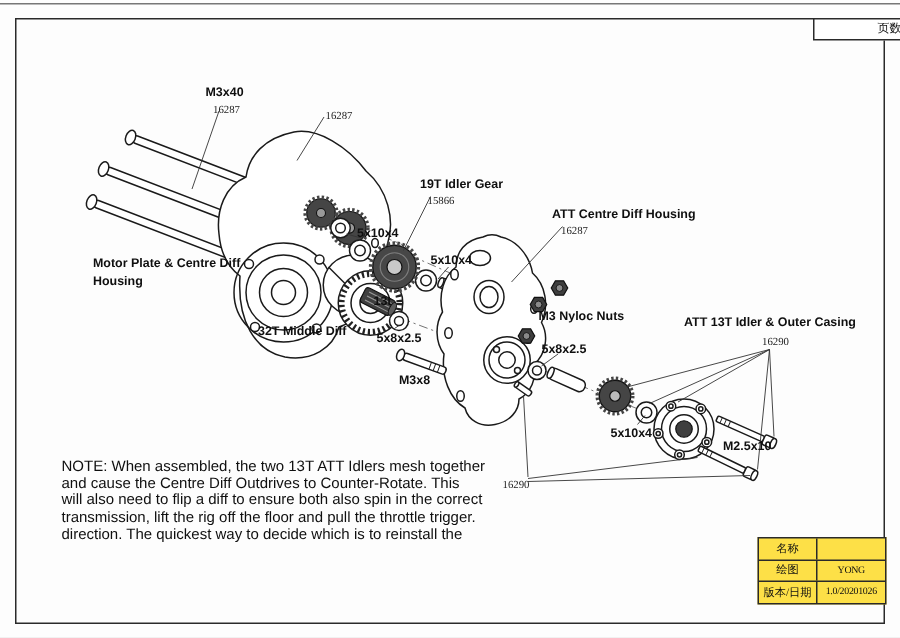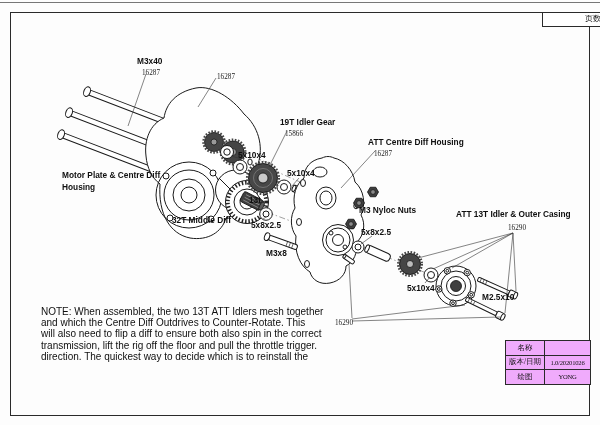--- a/index.html
+++ b/index.html
@@ -5,21 +5,21 @@
   html,body{margin:0;padding:0;background:#e8e8e8;}
   .page{position:relative;width:600px;height:425px;background:#fdfdfd;overflow:hidden;
         font-family:"Liberation Sans",sans-serif;}
   .topline{position:absolute;left:0;top:2px;width:600px;height:0;border-top:1px solid #777;}
   .frame{position:absolute;left:10px;top:12px;width:578px;height:402px;border:1px solid #2a2a2a;}
   .pnb{position:absolute;left:542px;top:12px;display:flex;border:1px solid #2a2a2a;background:#fff;}
   .pnb div{height:13px;line-height:13px;text-align:center;
            font:8px "Liberation Serif",serif;color:#111;margin-left:38px;}
   .pnb .pn-label{width:24px;border-right:1px solid #2a2a2a;}
   .pnb .pn-value{width:22px;}
-  .tb{position:absolute;left:505px;top:340px;width:84px;border:1px solid #2a2a2a;background:#f0abfc;}
+  .tb{position:absolute;left:505px;top:358px;width:84px;border:1px solid #2a2a2a;background:#fde047;}
   .tb-row{display:flex;height:13.5px;border-top:1px solid #2a2a2a;}
   .tb-row:first-child{border-top:none;}
   .tb-l{width:38px;border-right:1px solid #2a2a2a;display:flex;align-items:center;justify-content:center;
         font:7.5px "Liberation Serif",serif;color:#111;}
   .tb-v{flex:1;display:flex;align-items:center;justify-content:center;
         font:6.6px "Liberation Serif",serif;color:#111;letter-spacing:-0.2px;white-space:nowrap;}
   .note{position:absolute;left:25px;top:306px;width:260px;color:#0f0f0f;}
   .note div{font-size:10px;line-height:11.2px;white-space:nowrap;padding-left:16px;}
   svg{position:absolute;left:0;top:0;}
   .ln{fill:none;stroke:#1a1a1a;stroke-width:1;}
@@ -271,33 +271,33 @@
       <text class="pl" x="361" y="235">5x8x2.5</text>
       <text class="pl" x="266" y="256">M3x8</text>
       <text class="pl" x="407" y="291">5x10x4</text>
       <text class="pl" x="482" y="300">M2.5x10</text>
       <text class="pn" x="335" y="325">16290</text>
     </g>
   </svg>
 
   <div class="note">
     <div>NOTE: When assembled, the two 13T ATT Idlers mesh together</div>
-    <div>and which the Centre Diff Outdrives to Counter-Rotate. This</div>
+    <div>and cause the Centre Diff Outdrives to Counter-Rotate. This</div>
     <div>will also need to flip a diff to ensure both also spin in the correct</div>
     <div>transmission, lift the rig off the floor and pull the throttle trigger.</div>
     <div>direction. The quickest way to decide which is to reinstall the</div>
   </div>
 
   <div class="tb">
     <div class="tb-row">
       <div class="tb-l">名称</div>
       <div class="tb-v"></div>
     </div>
     <div class="tb-row">
+      <div class="tb-l">绘图</div>
+      <div class="tb-v">YONG</div>
+    </div>
+    <div class="tb-row">
       <div class="tb-l">版本/日期</div>
       <div class="tb-v">1.0/20201026</div>
     </div>
-    <div class="tb-row">
-      <div class="tb-l">绘图</div>
-      <div class="tb-v">YONG</div>
-    </div>
   </div>
 </div>
 
 </body></html>

